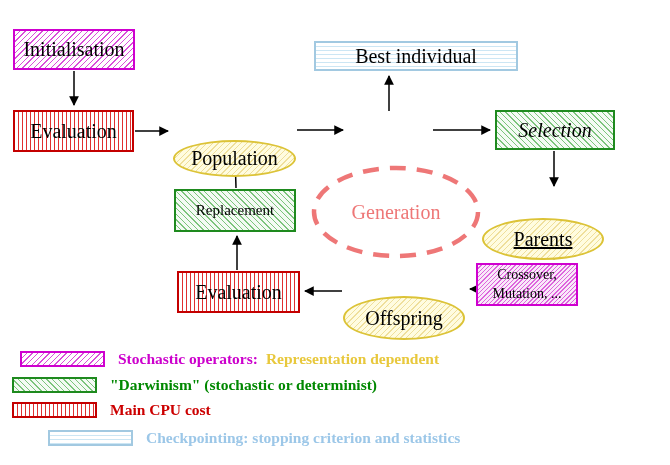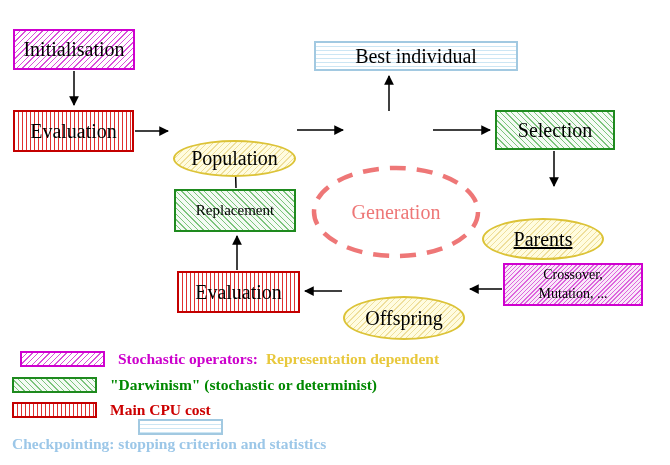--- a/index.html
+++ b/index.html
@@ -42,30 +42,30 @@
     background-color:#fffce0;
     background-image:repeating-linear-gradient(135deg,rgba(255,255,255,0) 0,rgba(255,255,255,0) 3px,#efdf9b 3px,#efdf9b 4px);
   }
   .ellipse{border-radius:50%;margin-top:28px;}
   
   .n-init{left:13px;top:29px;width:122px;height:41px;}
   .n-eval1{left:13px;top:110px;width:121px;height:42px;}
   .n-pop{left:173px;top:112px;width:123px;height:37px;}
   .n-best{left:278px;top:41px;width:204px;height:30px;}
   .n-stop{left:348px;top:112px;width:84px;height:37px;border-radius:10px;}
-  .n-sel{left:495px;top:110px;width:120px;height:40px;}
+  .n-sel{left:495px;top:110px;width:120px;height:40px;font-style:italic;}
   .n-repl{left:174px;top:189px;width:122px;height:43px;font-size:15px;}
   .n-par{left:482px;top:190px;width:122px;height:42px;text-decoration:underline;}
   .n-eval2{left:177px;top:271px;width:123px;height:42px;}
   .n-off{left:343px;top:268px;width:122px;height:44px;}
-  .n-cross{left:503px;top:263px;width:140px;height:43px;font-size:14px;line-height:1.3;}
+  .n-cross{left:476px;top:263px;width:102px;height:43px;font-size:14px;line-height:1.3;}
   .n-gen{left:312px;top:167px;width:168px;height:91px;color:#ee7777;font-size:20px;background:none;border:none;}
   
   .legend-row{position:absolute;left:12px;z-index:2;display:flex;align-items:center;height:17px;}
-  .lr1{top:350px;padding-left:8px;} .lr2{top:376px;} .lr3{top:401px;} .lr4{top:419px;flex-direction:column;}
+  .lr1{top:350px;padding-left:8px;} .lr2{top:376px;} .lr3{top:401px;} .lr4{top:429px;}
   .swatch{width:85px;height:16px;box-sizing:border-box;margin-right:13px;flex:0 0 auto;}
   .legend-text{font-weight:bold;font-size:15.5px;white-space:nowrap;}
   .t-magenta{color:#cc00cc;}
   .t-gold{color:#e8c83c;}
   .t-green{color:#008800;}
   .t-red{color:#cc0000;}
   .t-blue{color:#9cc7e8;}
 </style>
 </head>
 <body>

